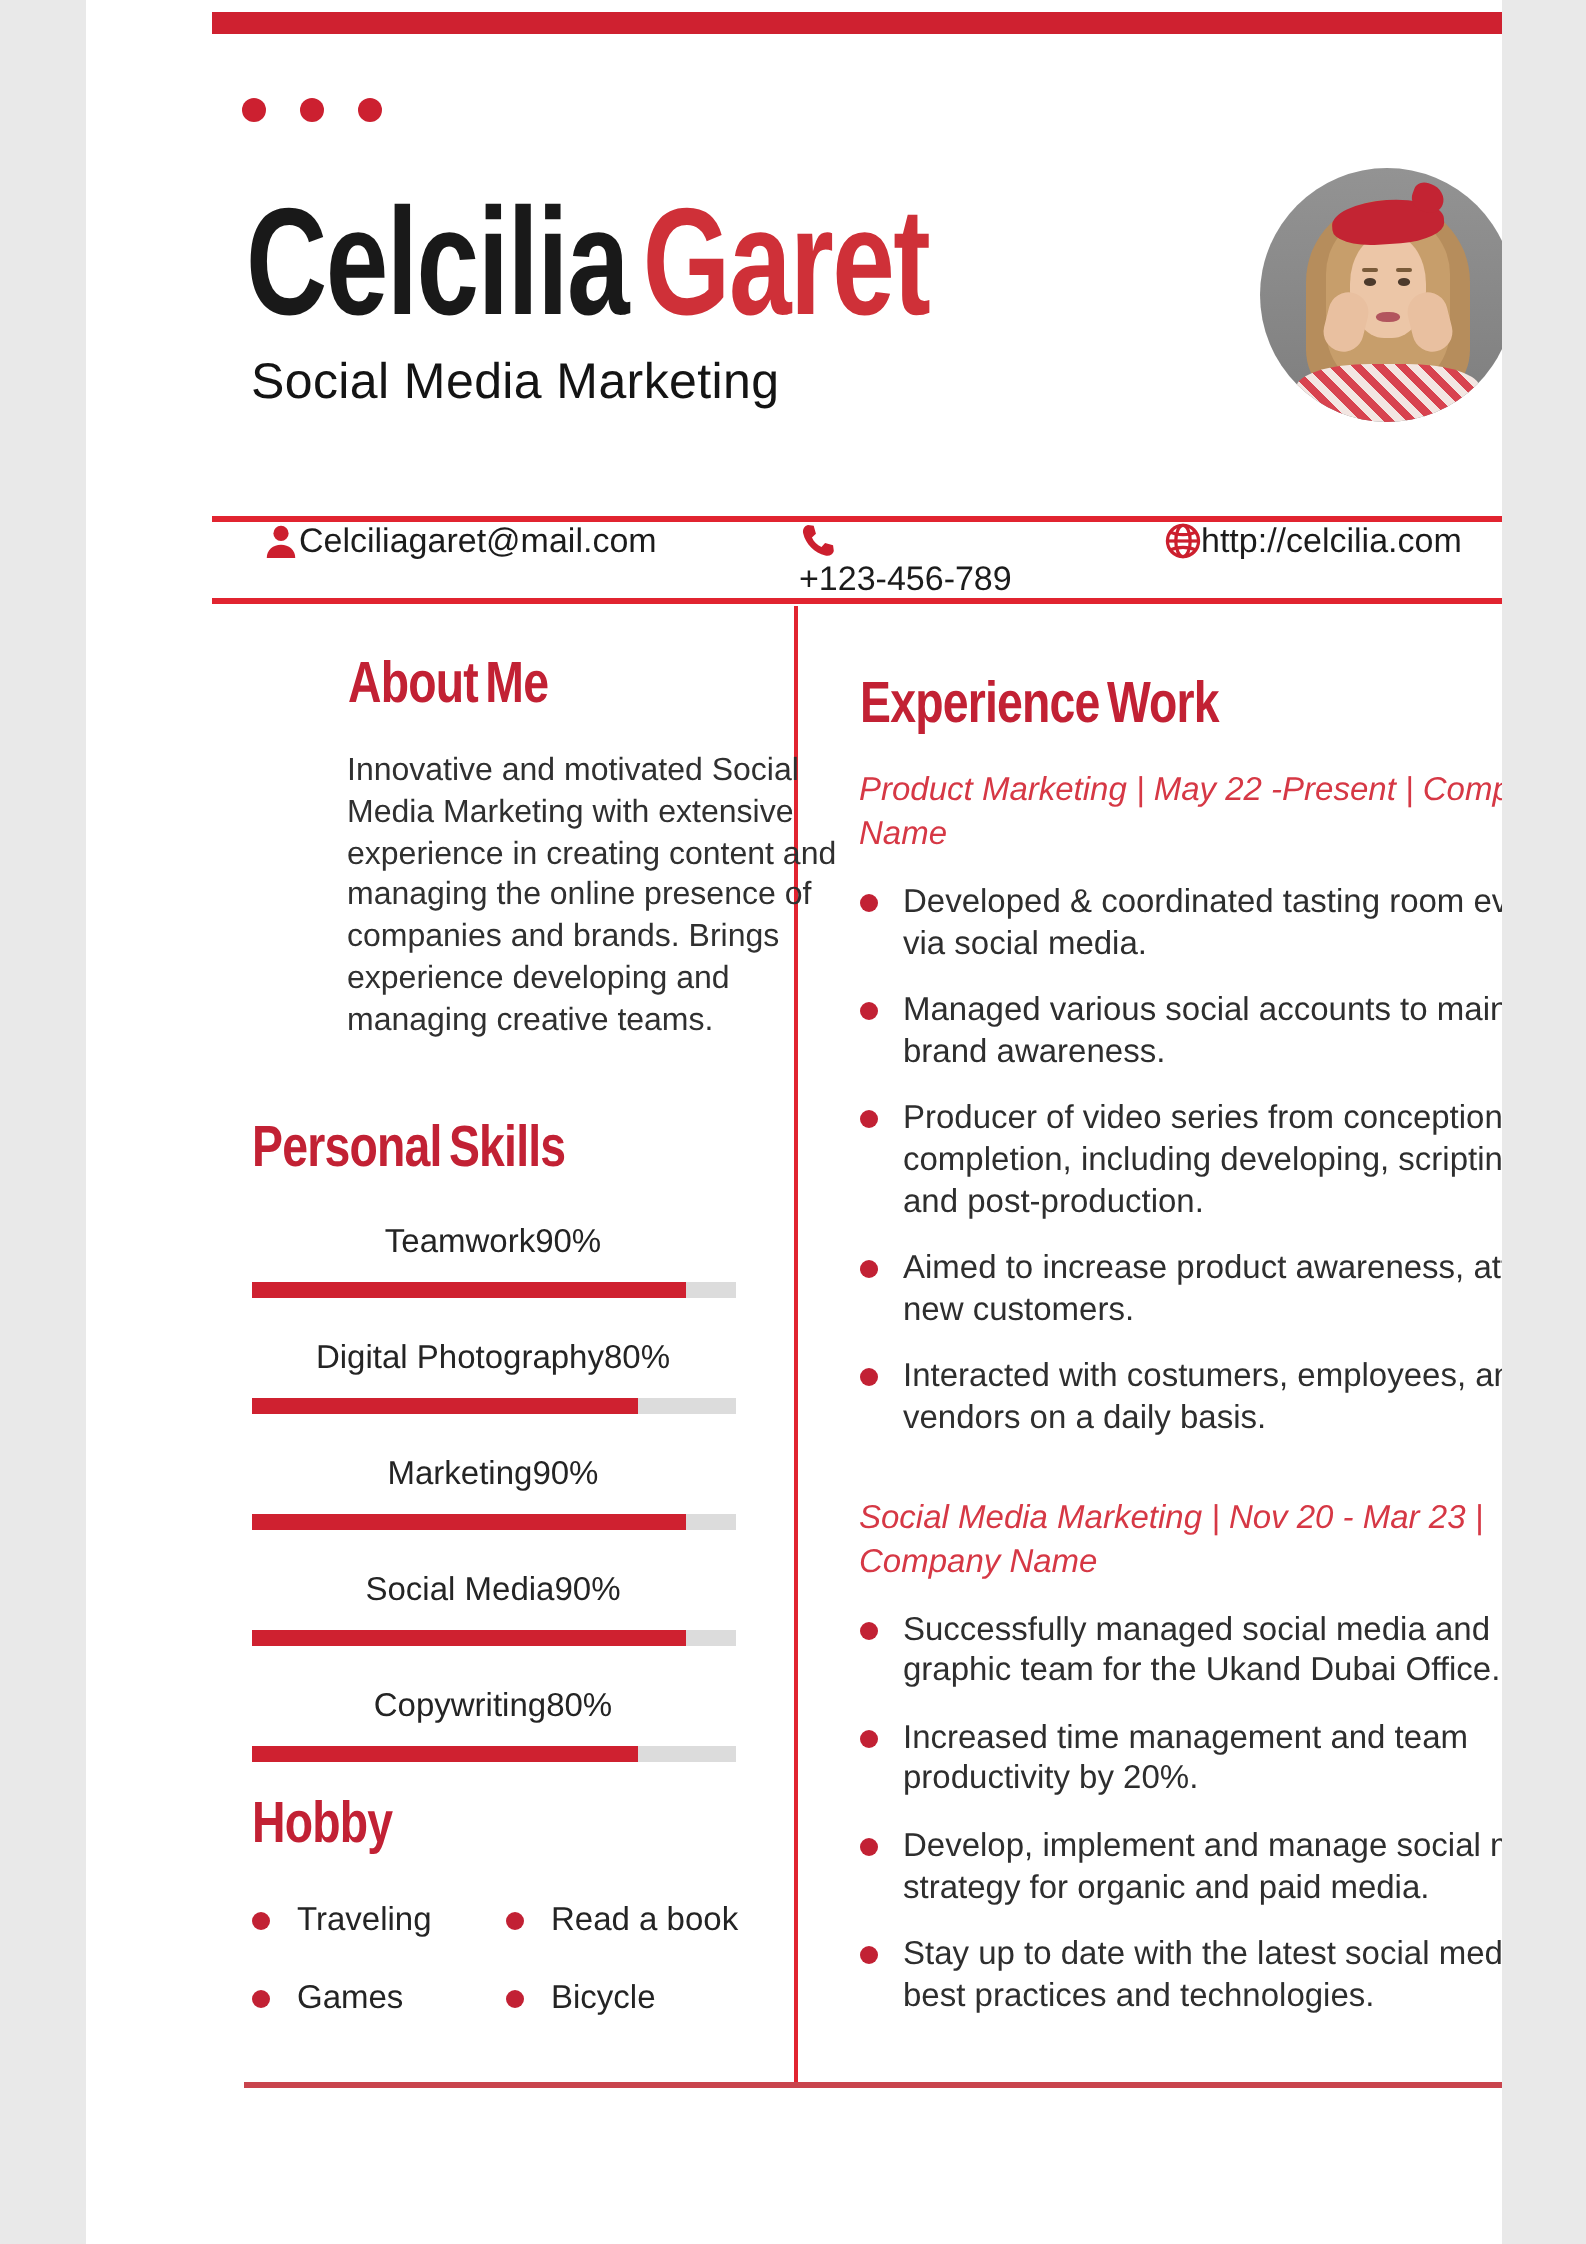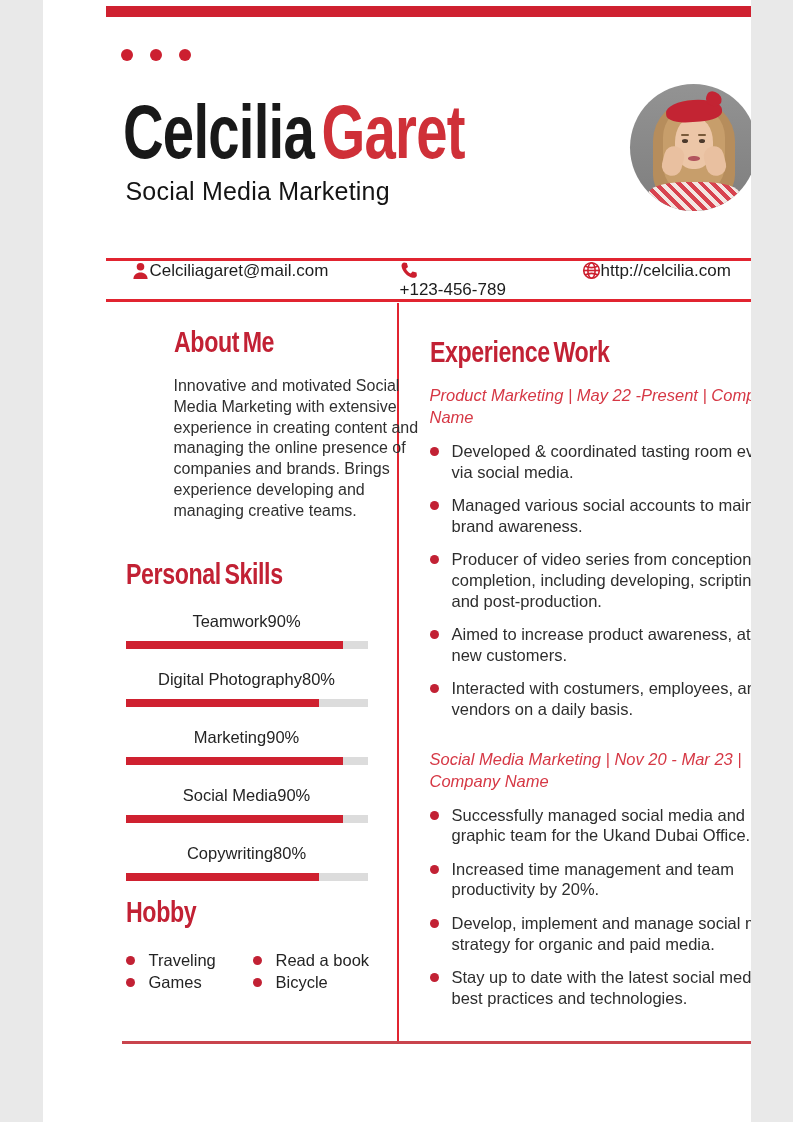--- a/index.html
+++ b/index.html
@@ -64,21 +64,21 @@
   .about { position:absolute; left:83px; top:326px; width:250px;margin-left:48px; }
   .about p { margin-top:17px; font-size:16px; line-height:20.8px; color:#303030; }
 
   .skills { position:absolute; left:83px; top:558px; width:242px; }
   .skill { margin-top:21px; }
   .skill-head { display:flex; justify-content:center; align-items:baseline; font-size:16.5px; color:#242424; margin-bottom:10px; }
   .skill-track { width:100%; height:8px; background:#dcdcdc; }
   .skill-fill { height:100%; background:#cf2130; }
 
   .hobby { position:absolute; left:83px; top:896px; width:262px; }
-  .hobby-grid { margin-top:22px; display:grid; grid-template-columns:127px auto; row-gap:3px; }
+  .hobby-grid { margin-top:22px; display:grid; grid-template-columns:127px auto; row-gap:20px; }
   .hobby-item { display:flex; align-items:center; gap:14px; font-size:16.5px; color:#242424; }
   .b-dot { width:9px; height:9px; border-radius:50%; background:#c22134; flex:0 0 auto; }
 
   .experience { position:absolute; left:387px; top:336px; width:362px; }
   .job-meta { font-style:italic; font-size:16.5px; line-height:22px; color:#d63845; margin:15px 0 10px 0; }
   .job + .job .job-meta { margin-top:28px; }
   .bullet { display:flex; gap:13px; margin-top:13px; font-size:16.5px; line-height:20.6px; color:#2e2e2e; }
   .bullet .b-dot { margin-top:6px; width:9px; height:9px; }
 </style>
 </head>

